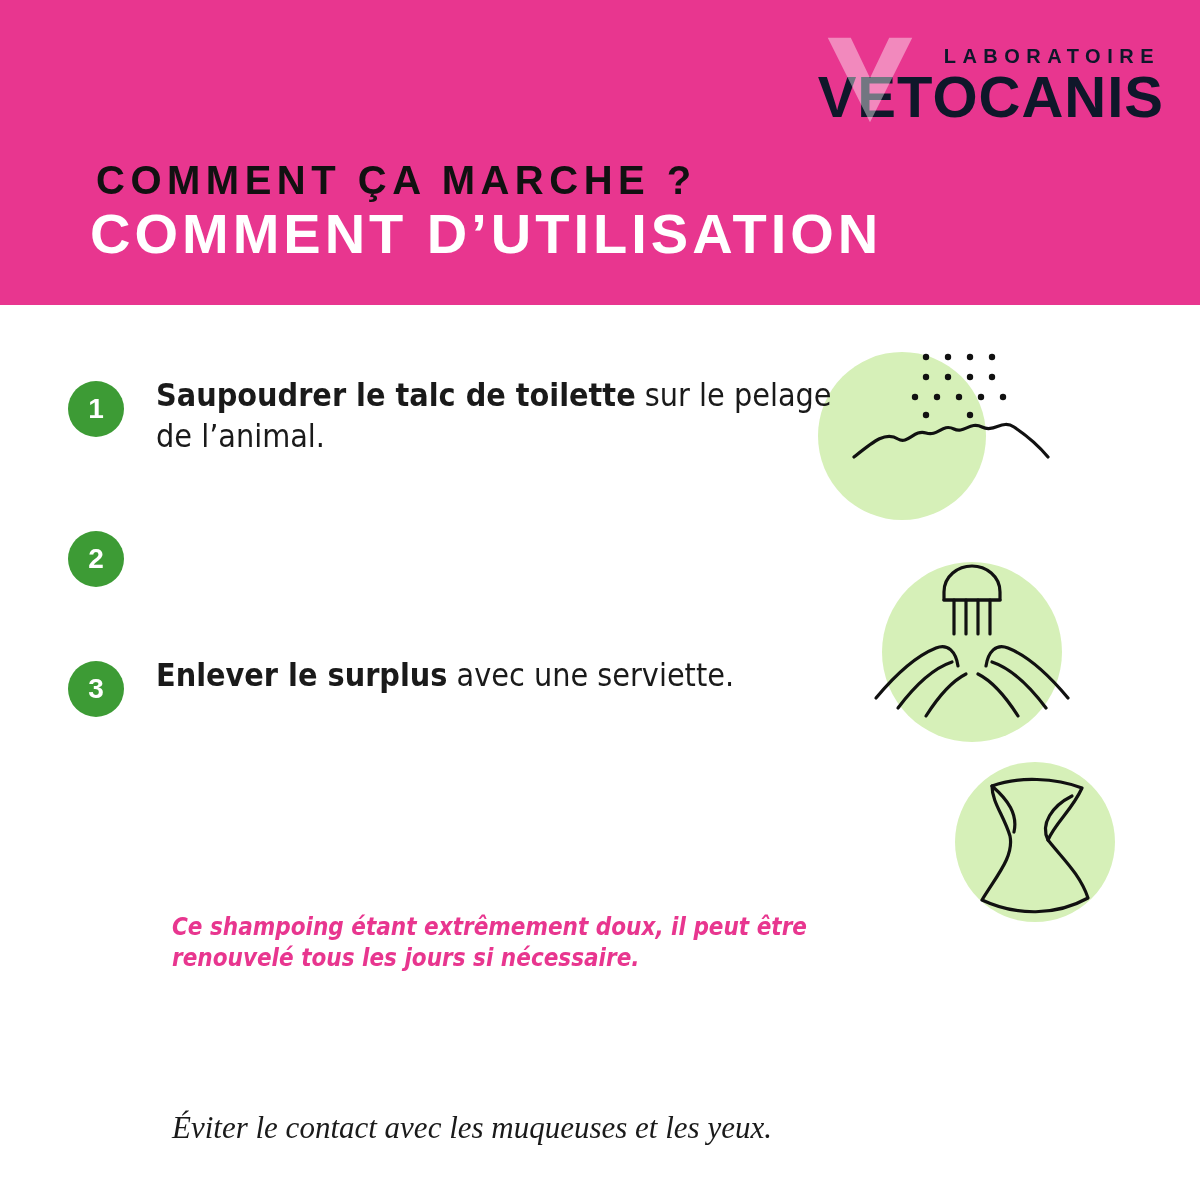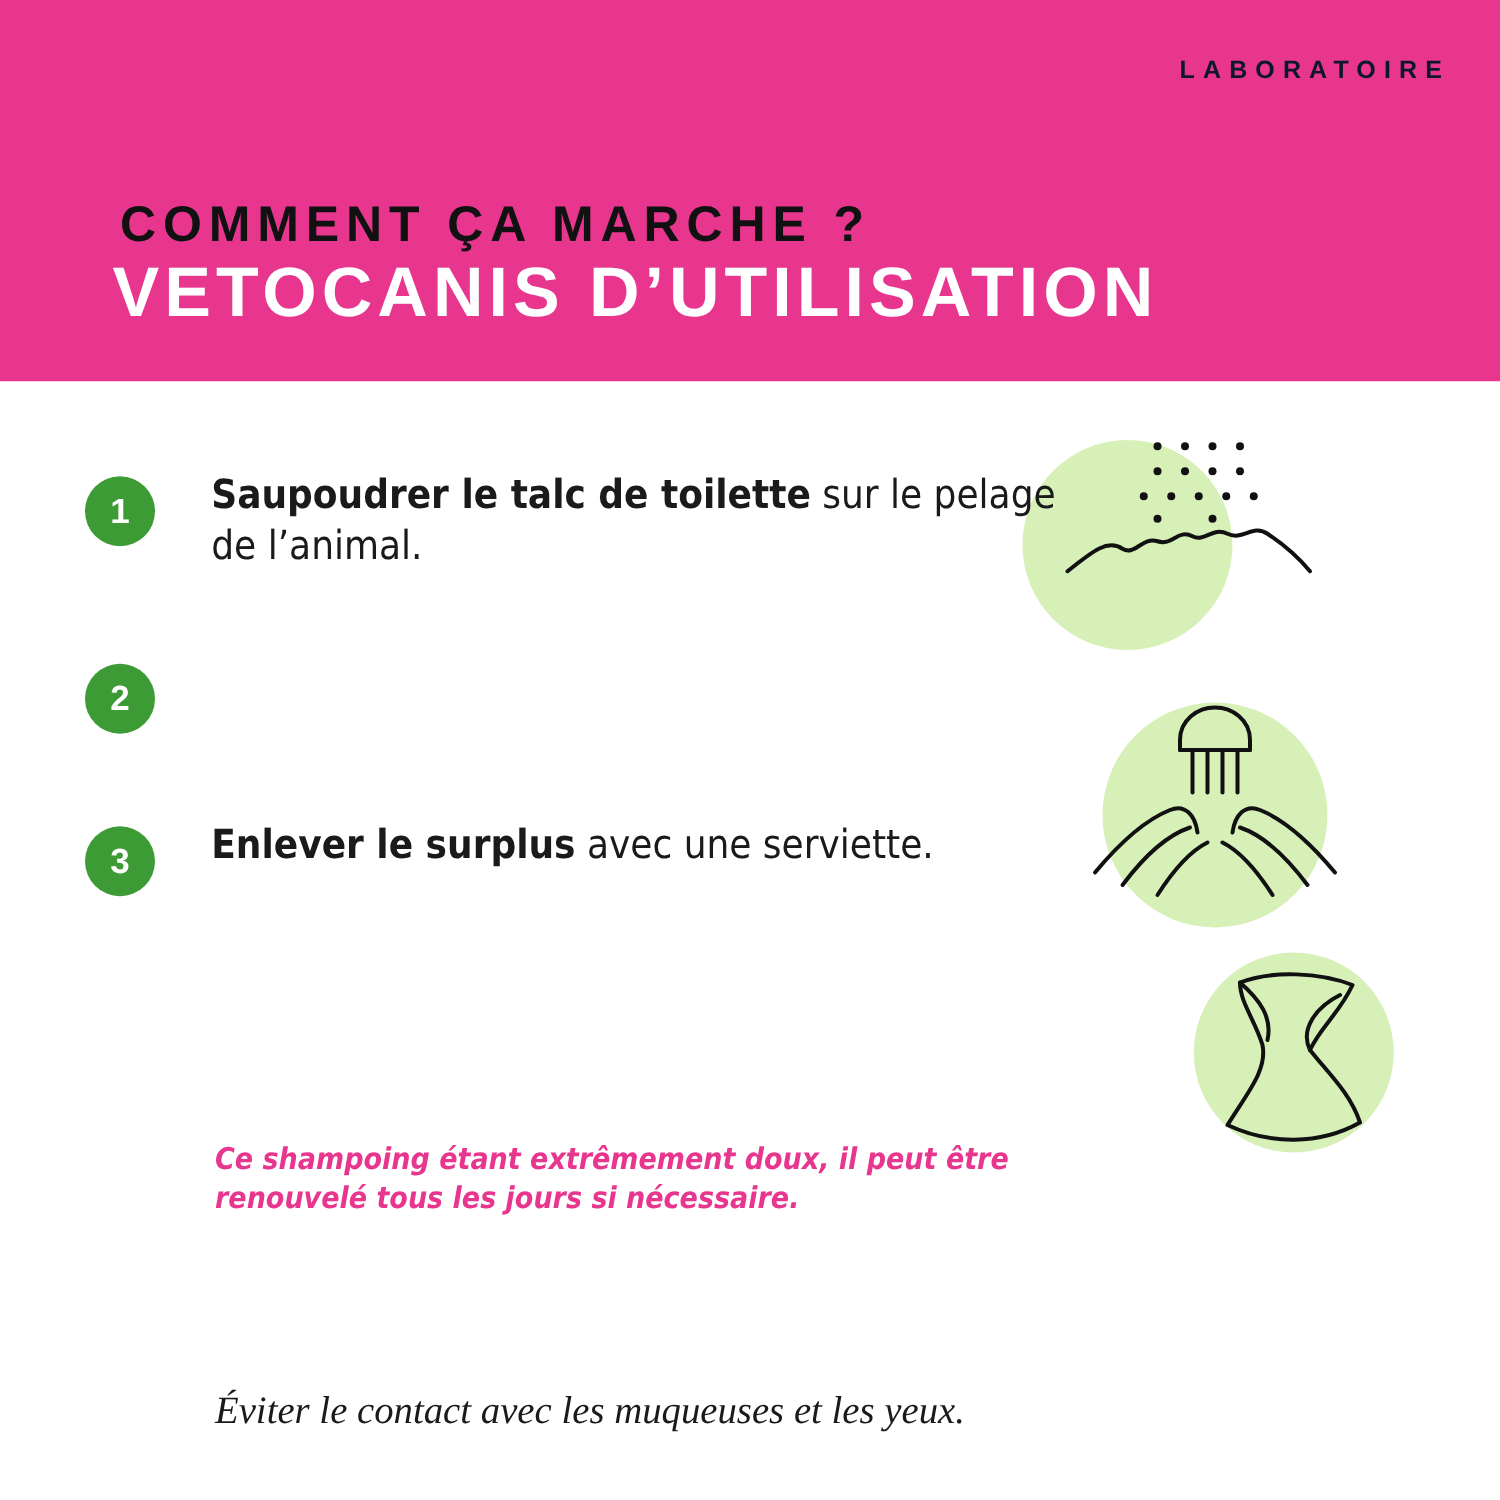--- a/index.html
+++ b/index.html
@@ -105,21 +105,21 @@
     background: #3d9b35;
     color: #ffffff;
     font-size: 28px;
     font-weight: bold;
     display: flex;
     align-items: center;
     justify-content: center;
     margin-top: 6px;
   }
   .step-text {
-    margin-left: 45px;
+    margin-left: 32px;
     max-width: 680px;
     color: #1a1a1a;
     font-size: 32px;
     line-height: 1.28;
     font-family: "DejaVu Sans Condensed", "Liberation Sans", sans-serif;
   }
   .step-text b {
     font-weight: bold;
   }
   #step1 { margin-top: 70px; }
@@ -169,24 +169,30 @@
 </style>
 </head>
 <body>
 
 <div class="page">
 
   <div class="header">
 
     <div class="brand">
       <div class="brand-sub">LABORATOIRE</div>
+      <div class="brand-main">
+        <svg class="brand-v" viewBox="0 0 100 100">
+          <path d="M6 6 L50 94 L94 6 L70 6 L50 48 L30 6 Z" fill="#ffffff" opacity="0.75"></path>
+        </svg>
+        <span>VETOCANIS</span>
+      </div>
     </div>
 
     <div class="headline-1">COMMENT ÇA MARCHE ?</div>
-    <div class="headline-2">VETOCANIS D’UTILISATION</div>
+    <div class="headline-2">COMMENT D’UTILISATION</div>
   </div>
 
   <div class="deco deco-1"></div>
   <div class="deco deco-2"></div>
   <div class="deco deco-3"></div>
 
   <svg class="icon-svg icon-1" width="210" height="140" viewBox="0 0 210 140">
     <g fill="#111111">
       <circle cx="80" cy="12" r="3.2"></circle>
         <circle cx="102" cy="12" r="3.2"></circle>

